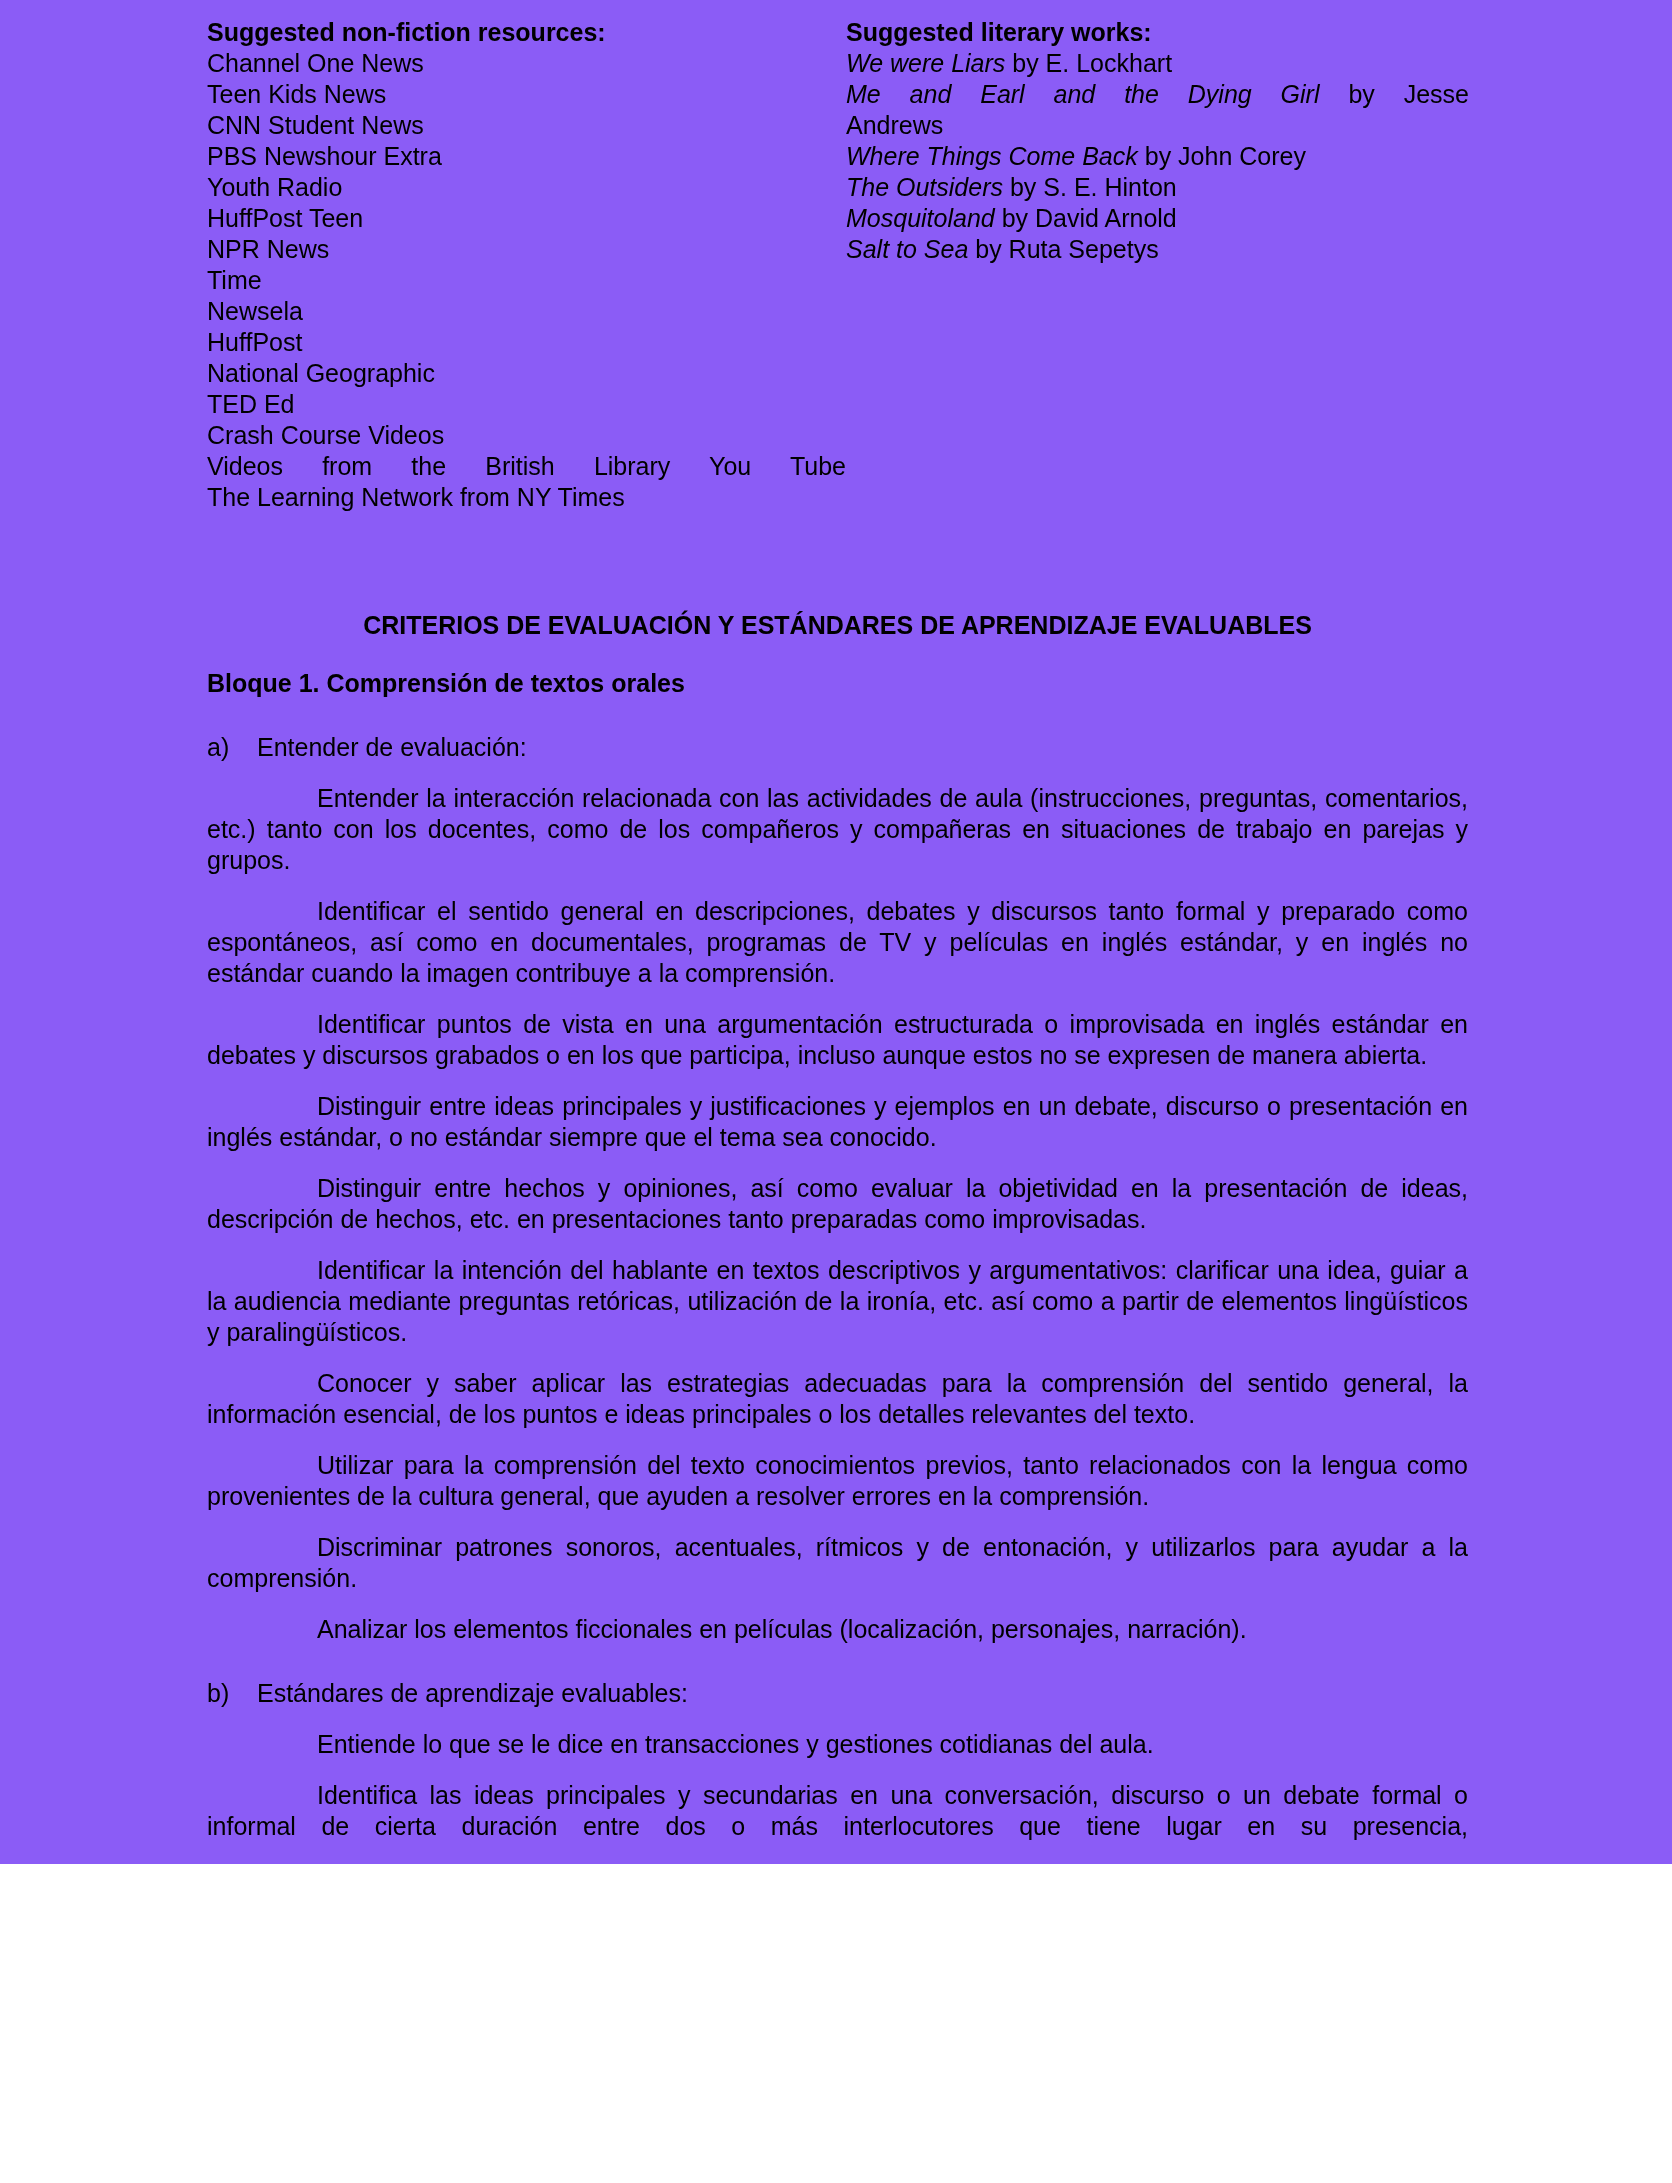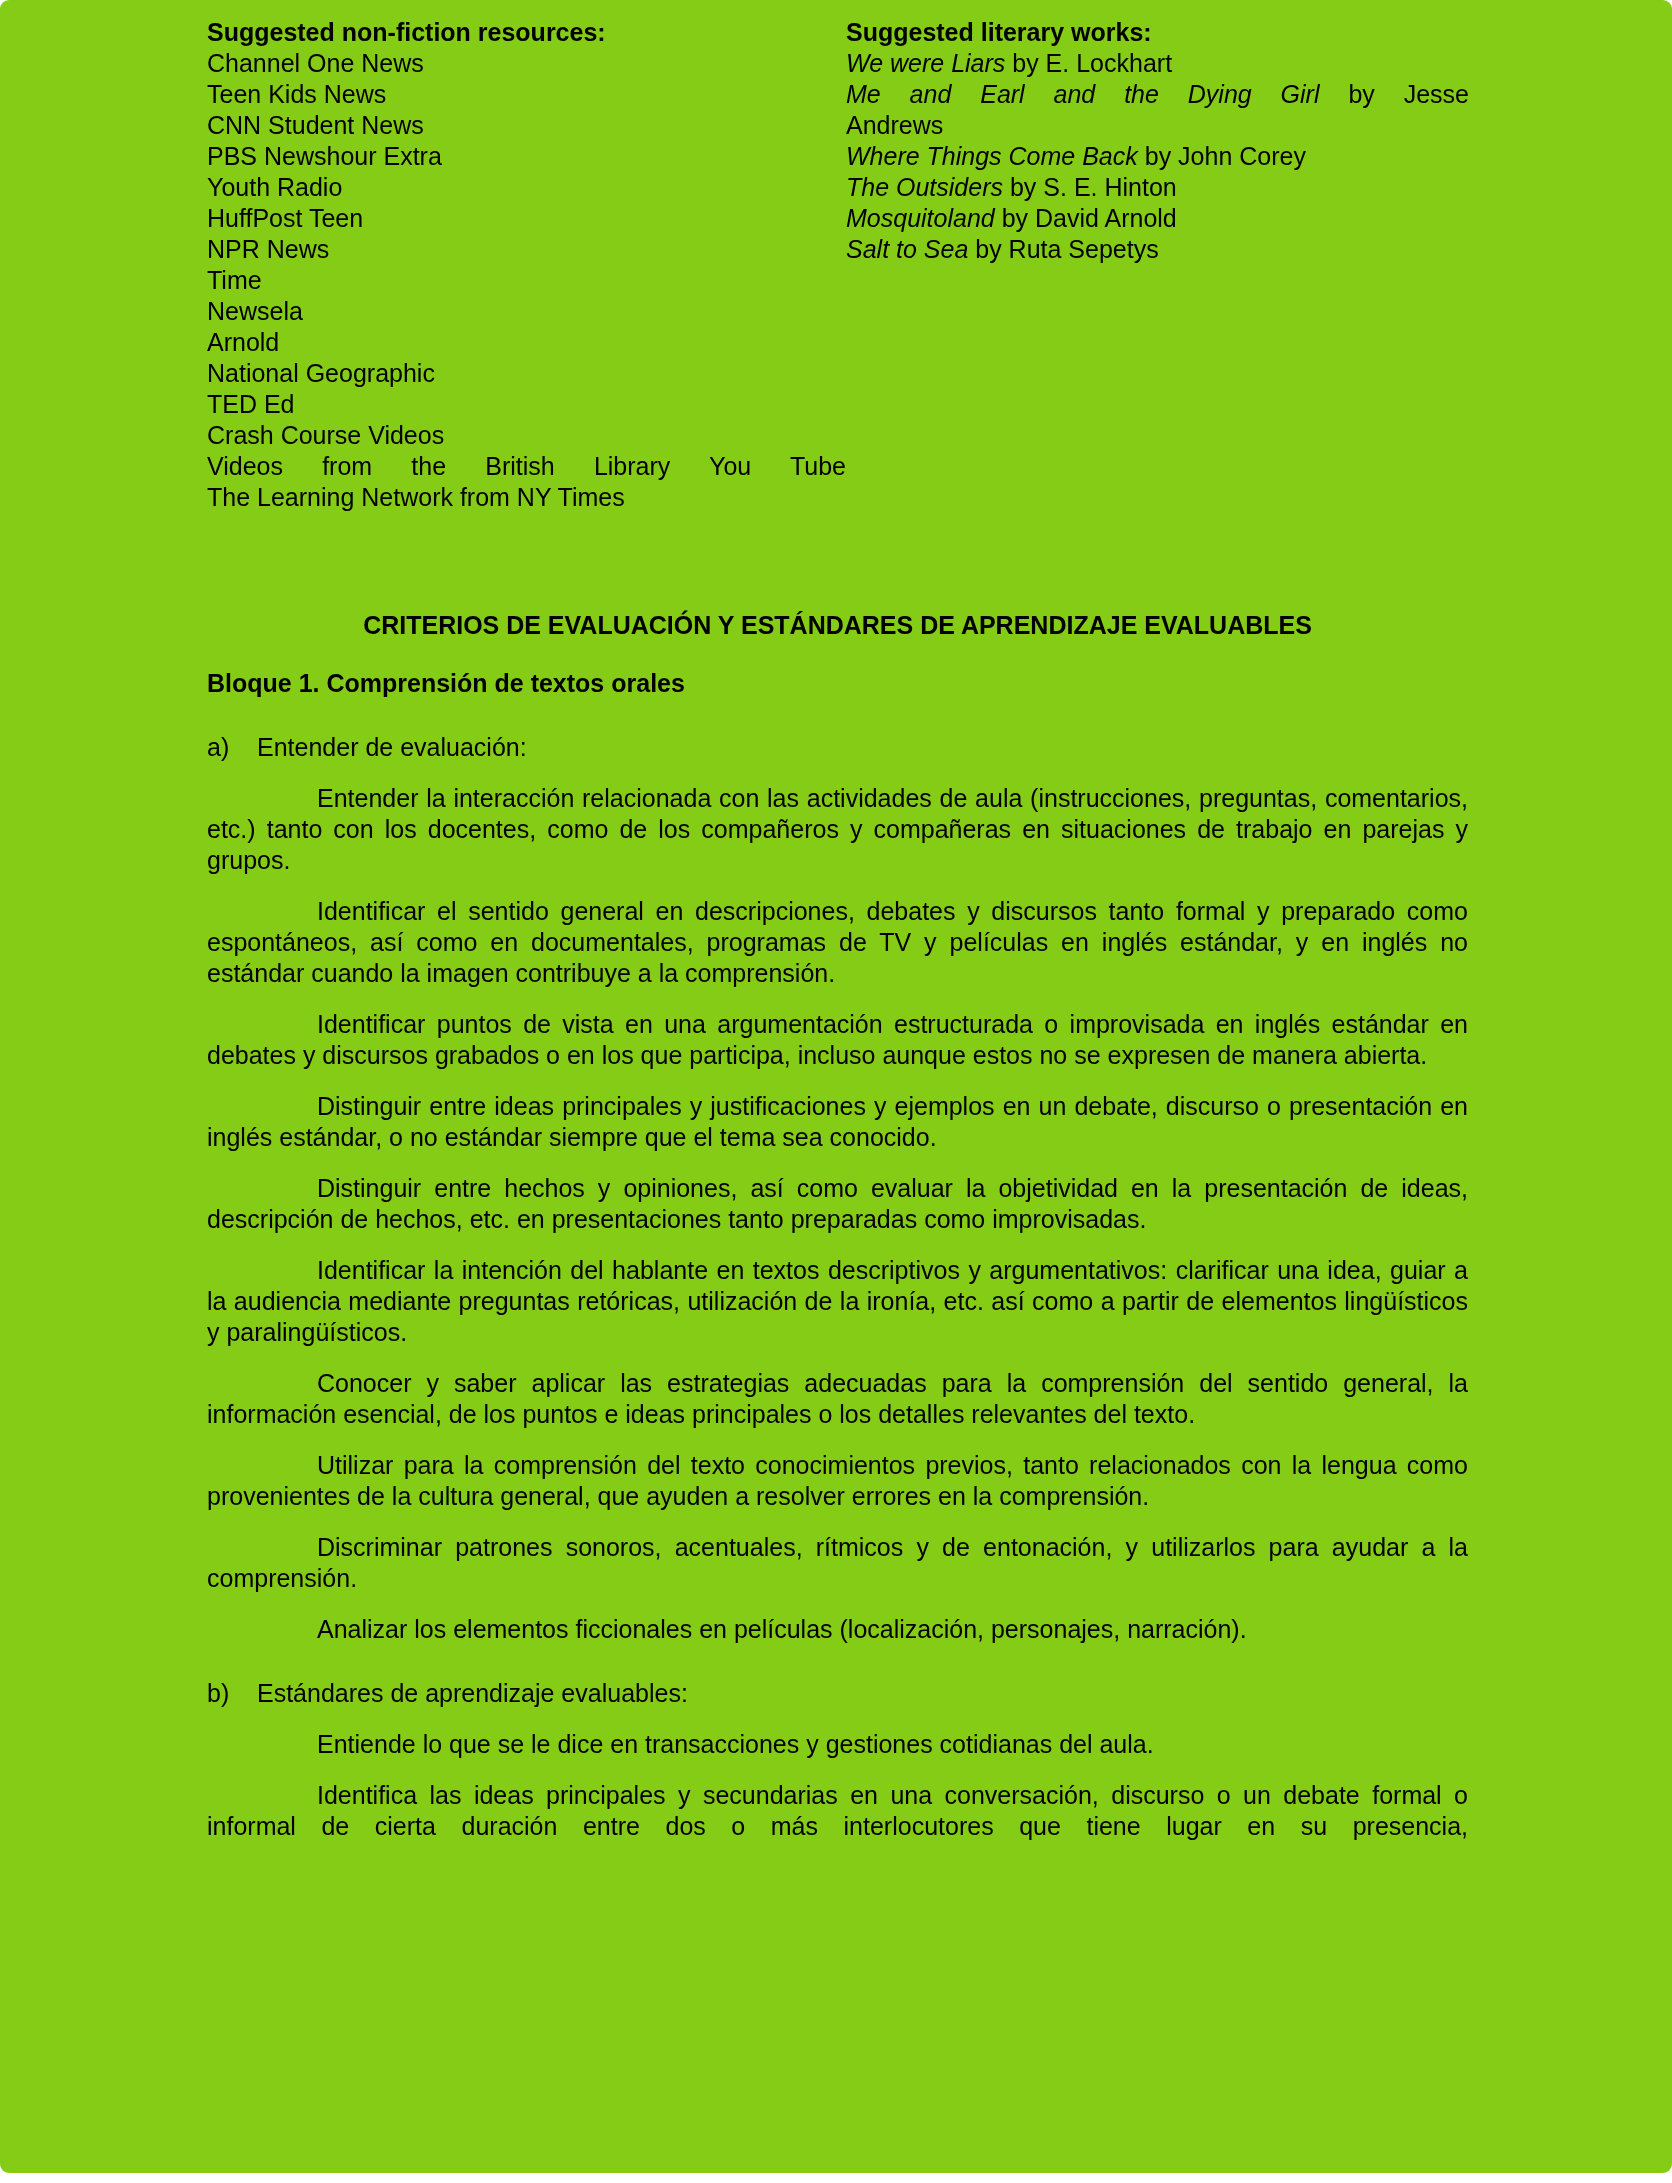--- a/index.html
+++ b/index.html
@@ -1,28 +1,27 @@
 <!DOCTYPE html>
 <html style="font-size:12px"><head>
 <meta charset="utf-8">
 <style>
   * { margin: 0; padding: 0; box-sizing: border-box; }
   html, body { background: #ffffff; }
   .page {
     position: relative;
     width: 1672px;
-    height: 2173px;
-    background: #84cc16;
+    height: 1864px;
+    background: #8b5cf6;
     color: #000000;
     font-family: "Liberation Sans", sans-serif;
     font-size: 25px;
     line-height: 31px;
     padding: 16.7px 204px 0 207px;
     overflow: hidden;
-    border-radius: 9px;
   }
   .cols { display: flex; align-items: flex-start; }
   .col-left  { width: 639px; flex: 0 0 639px; }
   .col-right { width: 623px; flex: 0 0 623px; }
   .line { min-height: 31px; }
   .col-heading { font-weight: bold; }
   .title { font-style: italic; text-align: center; }
   .stretch { text-align: justify; text-align-last: justify; }
   .main-heading {
     margin-top: 97px;
@@ -64,21 +63,21 @@
           <div class="line">Youth Radio</div>
 
           <div class="line">HuffPost Teen</div>
 
           <div class="line">NPR News</div>
 
           <div class="line">Time</div>
 
           <div class="line">Newsela</div>
 
-          <div class="line">Arnold</div>
+          <div class="line">HuffPost</div>
 
           <div class="line">National Geographic</div>
 
           <div class="line">TED Ed</div>
 
           <div class="line">Crash Course Videos</div>
 
           <div class="line stretch">Videos from the British Library You Tube</div>
 
 

